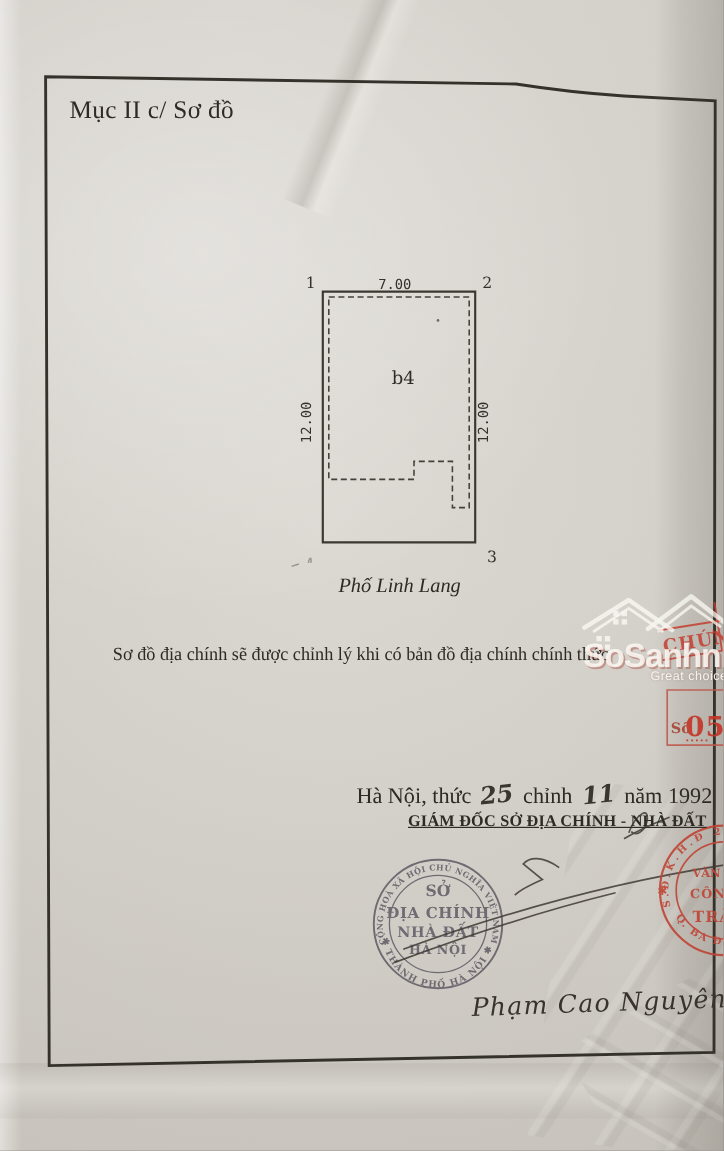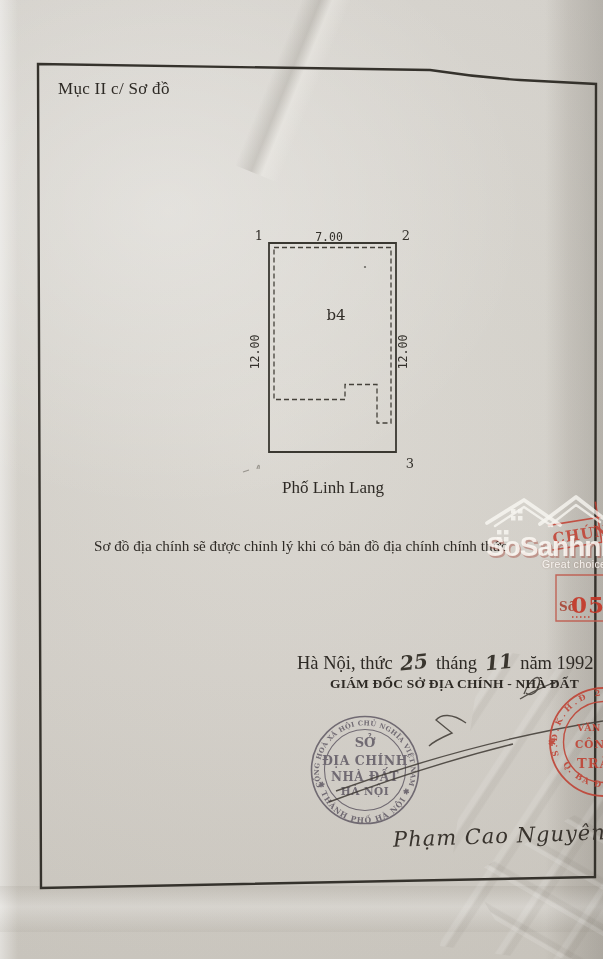--- a/index.html
+++ b/index.html
@@ -21,27 +21,27 @@
   .crease-top{position:absolute;left:244px;top:-30px;width:96px;height:210px;transform:rotate(22deg);
     background:linear-gradient(to right, rgba(0,0,0,0) 30%, rgba(108,102,92,.20) 48%, rgba(238,236,231,.45) 60%, rgba(0,0,0,0) 78%);}
   .crease-bottom{position:absolute;left:0;top:886px;width:603px;height:46px;
     background:linear-gradient(to bottom, rgba(116,108,96,.10), rgba(255,255,255,.22) 45%, rgba(116,108,96,.07));}
   .crumple{position:absolute;left:460px;top:660px;width:180px;height:300px;transform:rotate(8deg);opacity:.55;
     background:repeating-linear-gradient(115deg, rgba(0,0,0,0) 0 20px, rgba(255,255,255,.22) 22px 26px, rgba(92,85,75,.12) 29px 34px, rgba(0,0,0,0) 36px 52px);}
   .crumple2{position:absolute;left:500px;top:830px;width:140px;height:160px;transform:rotate(-30deg);opacity:.5;
     background:repeating-linear-gradient(60deg, rgba(0,0,0,0) 0 14px, rgba(255,255,255,.25) 15px 18px, rgba(86,80,70,.14) 20px 24px, rgba(0,0,0,0) 26px 40px);}
   
   .abs{position:absolute;white-space:nowrap;}
-  #section-label{left:58px;top:79px;font-size:17px;letter-spacing:.3px;}
+  #section-label{left:58px;top:79px;font-size:21px;letter-spacing:.3px;}
   #note-line{left:94px;top:537px;font-size:15.5px;transform:scaleX(.98);transform-origin:left;}
-  #street-label{left:267px;top:478px;width:132px;text-align:center;font-size:17px;}
+  #street-label{left:267px;top:478px;width:132px;text-align:center;font-size:17px;font-style:italic;}
   #date-line{left:297px;top:650px;font-size:18.5px;}
   .hand{display:inline-block;font-family:"DejaVu Serif",serif;font-style:italic;font-weight:bold;
     font-size:20px;color:#3a362f;transform:rotate(-6deg);margin:0 3px;}
-  #title-line{left:330px;top:676px;font-size:13.5px;font-weight:bold;letter-spacing:.2px;}
+  #title-line{left:340px;top:676px;font-size:13.5px;font-weight:bold;letter-spacing:.2px;text-decoration:underline;}
   #signature-name{left:393px;top:824px;font-family:"DejaVu Serif",serif;font-style:italic;
     font-size:21px;letter-spacing:1px;color:#38332d;transform:rotate(-2deg);}
   
   #wm-brand{left:486px;top:531px;font-family:"Liberation Sans","DejaVu Sans",sans-serif;
     font-weight:bold;font-size:28px;letter-spacing:-1px;color:rgba(250,247,242,.88);
     text-shadow:1.5px 1.5px 0 rgba(158,56,42,.38);}
   #wm-tagline{left:542px;top:558px;font-family:"Liberation Sans",sans-serif;font-size:10.5px;
     letter-spacing:.4px;color:rgba(252,250,246,.92);text-shadow:0 0 2px rgba(120,60,40,.35);}
   svg text{font-family:"DejaVu Serif",serif;}
   .dim{font-family:"DejaVu Sans Mono",monospace;font-size:11.5px;fill:#34312c;}
@@ -152,21 +152,21 @@
 
   <div class="abs" id="section-label">Mục II c/ Sơ đồ</div>
 
   <div class="abs" id="street-label">Phố Linh Lang</div>
 
   <div class="abs" id="note-line">Sơ đồ địa chính sẽ được chỉnh lý khi có bản đồ địa chính chính thức</div>
 
   <div class="abs" id="date-line">
     <span>Hà Nội, thức</span>
     <span class="hand">25</span>
-    <span>tháng</span>
+    <span>chỉnh</span>
     <span class="hand">11</span>
     <span>năm 1992</span>
   </div>
 
   <div class="abs" id="title-line">GIÁM ĐỐC SỞ ĐỊA CHÍNH - NHÀ ĐẤT</div>
 
   <div class="abs" id="signature-name">Phạm Cao Nguyên</div>
 
   <div class="abs" id="wm-brand">SoSanhnha.c</div>
   <div class="abs" id="wm-tagline">Great choice fo</div>

